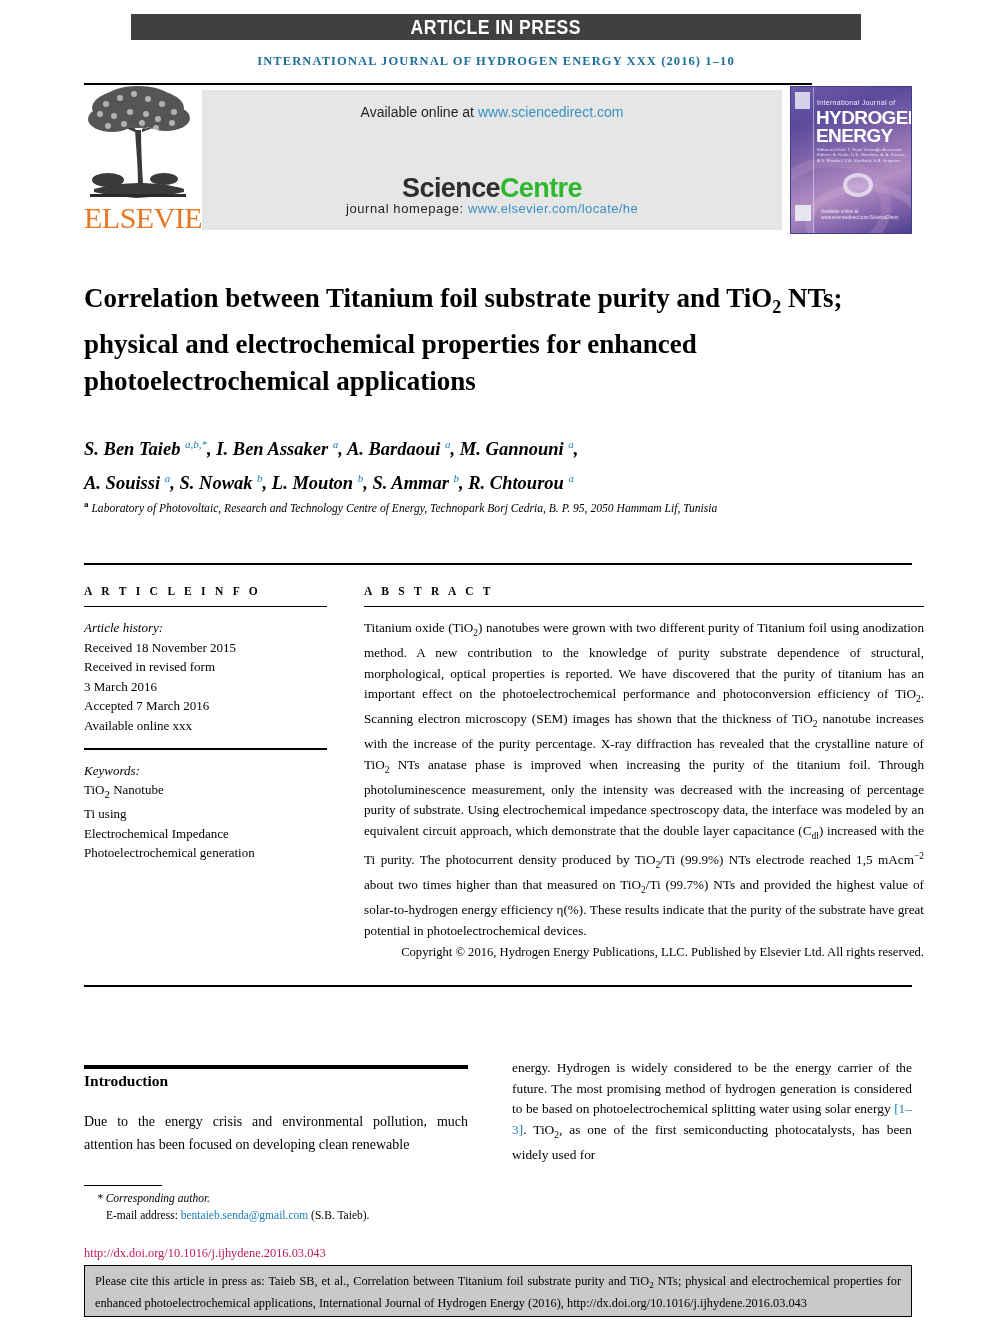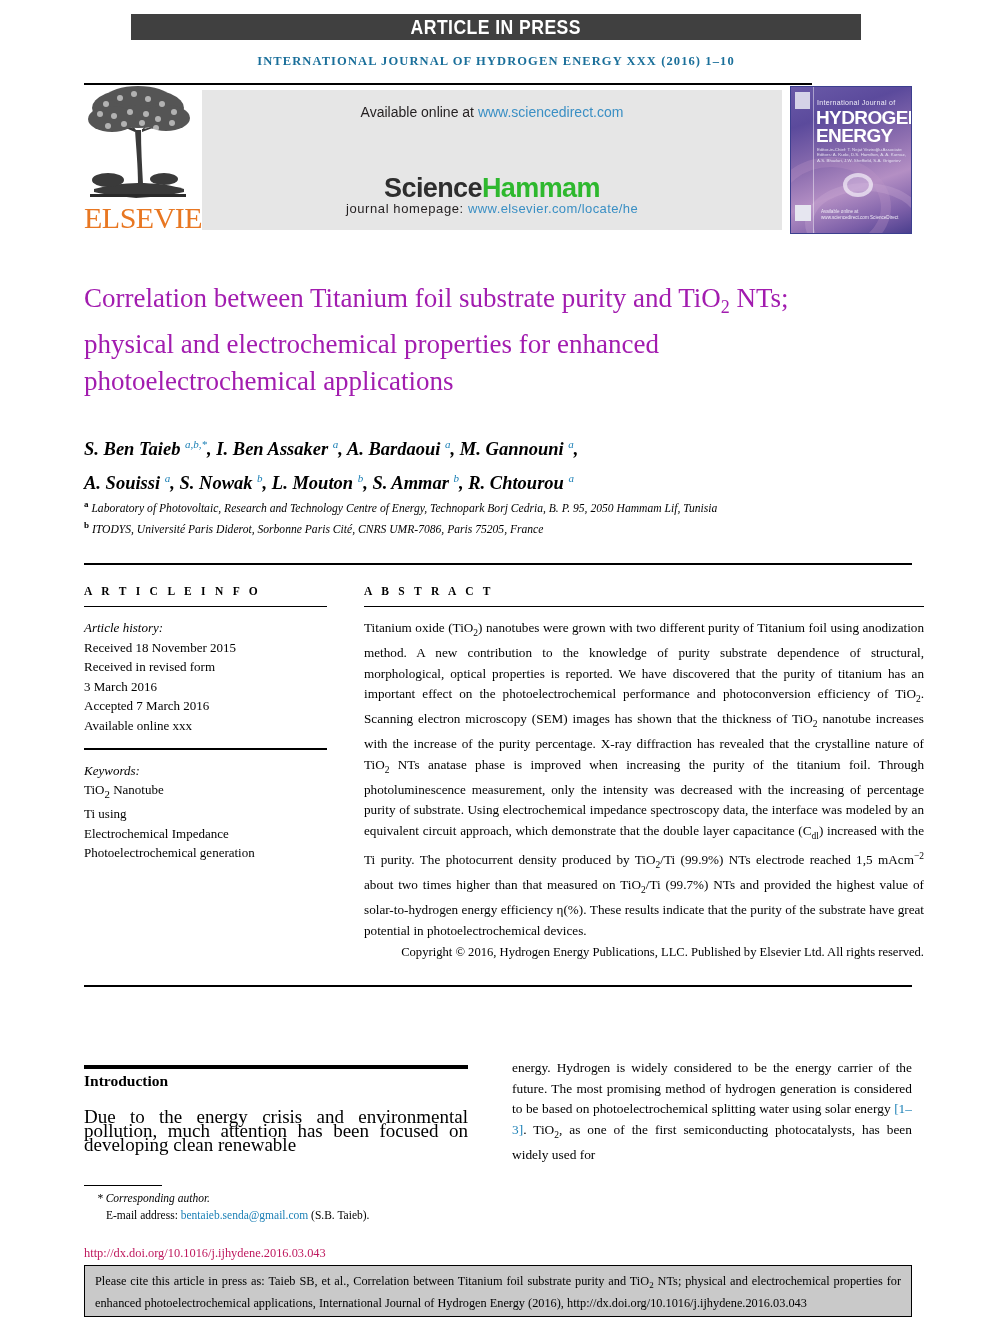--- a/index.html
+++ b/index.html
@@ -84,22 +84,22 @@
   .cover .eds { position:absolute; left:26px; top:60px; width:92px; color:#e4dff0; font-family:"Liberation Sans", sans-serif; font-size:4.4px; line-height:5.4px; }
   .cover .ring { position:absolute; left:52px; top:86px; width:30px; height:24px; border-radius:50%; border:4px solid rgba(255,255,255,0.55); background:rgba(220,200,235,0.35); }
   .cover .swirl1 { position:absolute; left:-20px; top:70px; width:120px; height:100px; border-radius:50%; border:10px solid rgba(190,150,200,0.30); }
   .cover .swirl2 { position:absolute; left:14px; top:96px; width:120px; height:80px; border-radius:50%; border:8px solid rgba(210,175,215,0.28); }
   .cover .iahe { position:absolute; left:4px; top:118px; width:16px; height:16px; background:#e6e6f0; }
   .cover .sdmini { position:absolute; left:30px; top:122px; width:82px; color:#efeaf6; font-family:"Liberation Sans", sans-serif; font-size:4.6px; line-height:6px; }
 
   
   .title {
     position:absolute; left:84px; top:262px; width:760px;
-    font-family:"Liberation Serif", serif; font-weight:normal;
-    font-size:27px; line-height:37px; color:#a21caf;
+    font-family:"Liberation Serif", serif; font-weight:bold;
+    font-size:27px; line-height:37px; color:#000000;
   }
   .title sub { font-size:18px; }
 
   
   .authors {
     position:absolute; left:84px; top:430px; width:800px;
     font-family:"Liberation Serif", serif; font-style:italic; font-weight:bold;
     font-size:18.5px; line-height:29px;
   }
   .authors sup { color:#1a7fb5; font-style:italic; font-size:11px; font-weight:normal; }
@@ -141,21 +141,21 @@
 
   
   .rule-full { position:absolute; left:84px; top:985px; width:828px; height:2px; background:#000; }
   .intro-rule { position:absolute; left:84px; top:1065px; width:384px; height:3.5px; background:#000; }
   .intro-head {
     position:absolute; left:84px; top:1072px; width:384px;
     font-family:"Liberation Serif", serif; font-weight:bold; font-size:15.5px;
   }
   .intro-p {
     position:absolute; left:84px; top:1110px; width:384px;
-    font-family:"Liberation Serif", serif; font-size:19px; line-height:14px;
+    font-family:"Liberation Serif", serif; font-size:14px; line-height:23px;
     text-align:justify;
   }
   .intro-right {
     position:absolute; left:512px; top:1058px; width:400px;
     font-family:"Liberation Serif", serif; font-size:13.4px; line-height:20.6px;
     text-align:justify;
   }
   .intro-right sub { font-size:9.5px; }
   .ref-link { color:#1a7fb5; }
 
@@ -237,21 +237,21 @@
         <rect x="4" y="108" width="96" height="3" fill="#2a2a2a"></rect>
       </svg>
       <div class="elsevier-word">ELSEVIER</div>
     </div>
 
     <div class="sd-panel">
       <div class="sd-avail">
         <span>Available online at </span><span class="lnk">www.sciencedirect.com</span>
       </div>
       <div class="sd-logo">
-        <span class="sci">Science</span><span class="dir">Hammam</span>
+        <span class="sci">Science</span><span class="dir">Centre</span>
       </div>
       <div class="sd-home">
         <span>journal homepage: </span><span class="lnk">www.elsevier.com/locate/he</span>
       </div>
     </div>
 
     <div class="cover">
       <div class="swirl1"></div>
       <div class="swirl2"></div>
       <div class="vline"></div>
@@ -268,21 +268,20 @@
 
   <h1 class="title">Correlation between Titanium foil substrate purity and TiO<sub>2</sub> NTs; physical and electrochemical properties for enhanced photoelectrochemical applications</h1>
 
   <div class="authors">
     <div>S. Ben Taieb <sup>a,b,*</sup>, I. Ben Assaker <sup>a</sup>, A. Bardaoui <sup>a</sup>, M. Gannouni <sup>a</sup>,</div>
     <div>A. Souissi <sup>a</sup>, S. Nowak <sup>b</sup>, L. Mouton <sup>b</sup>, S. Ammar <sup>b</sup>, R. Chtourou <sup>a</sup></div>
   </div>
 
   <div class="affil">
     <div><sup>a</sup> Laboratory of Photovoltaic, Research and Technology Centre of Energy, Technopark Borj Cedria, B. P. 95, 2050 Hammam Lif, Tunisia</div>
-    <div><sup>b</sup> ITODYS, Université Paris Diderot, Sorbonne Paris Cité, CNRS UMR-7086, Paris 75205, France</div>
   </div>
 
   <div class="rule-mid"></div>
 
   <div class="info-col">
     <div class="sec-head">A R T I C L E   I N F O</div>
     <div class="hr-thin"></div>
     <div class="info-body">
       <div class="it">Article history:</div>
       <div>Received 18 November 2015</div>

